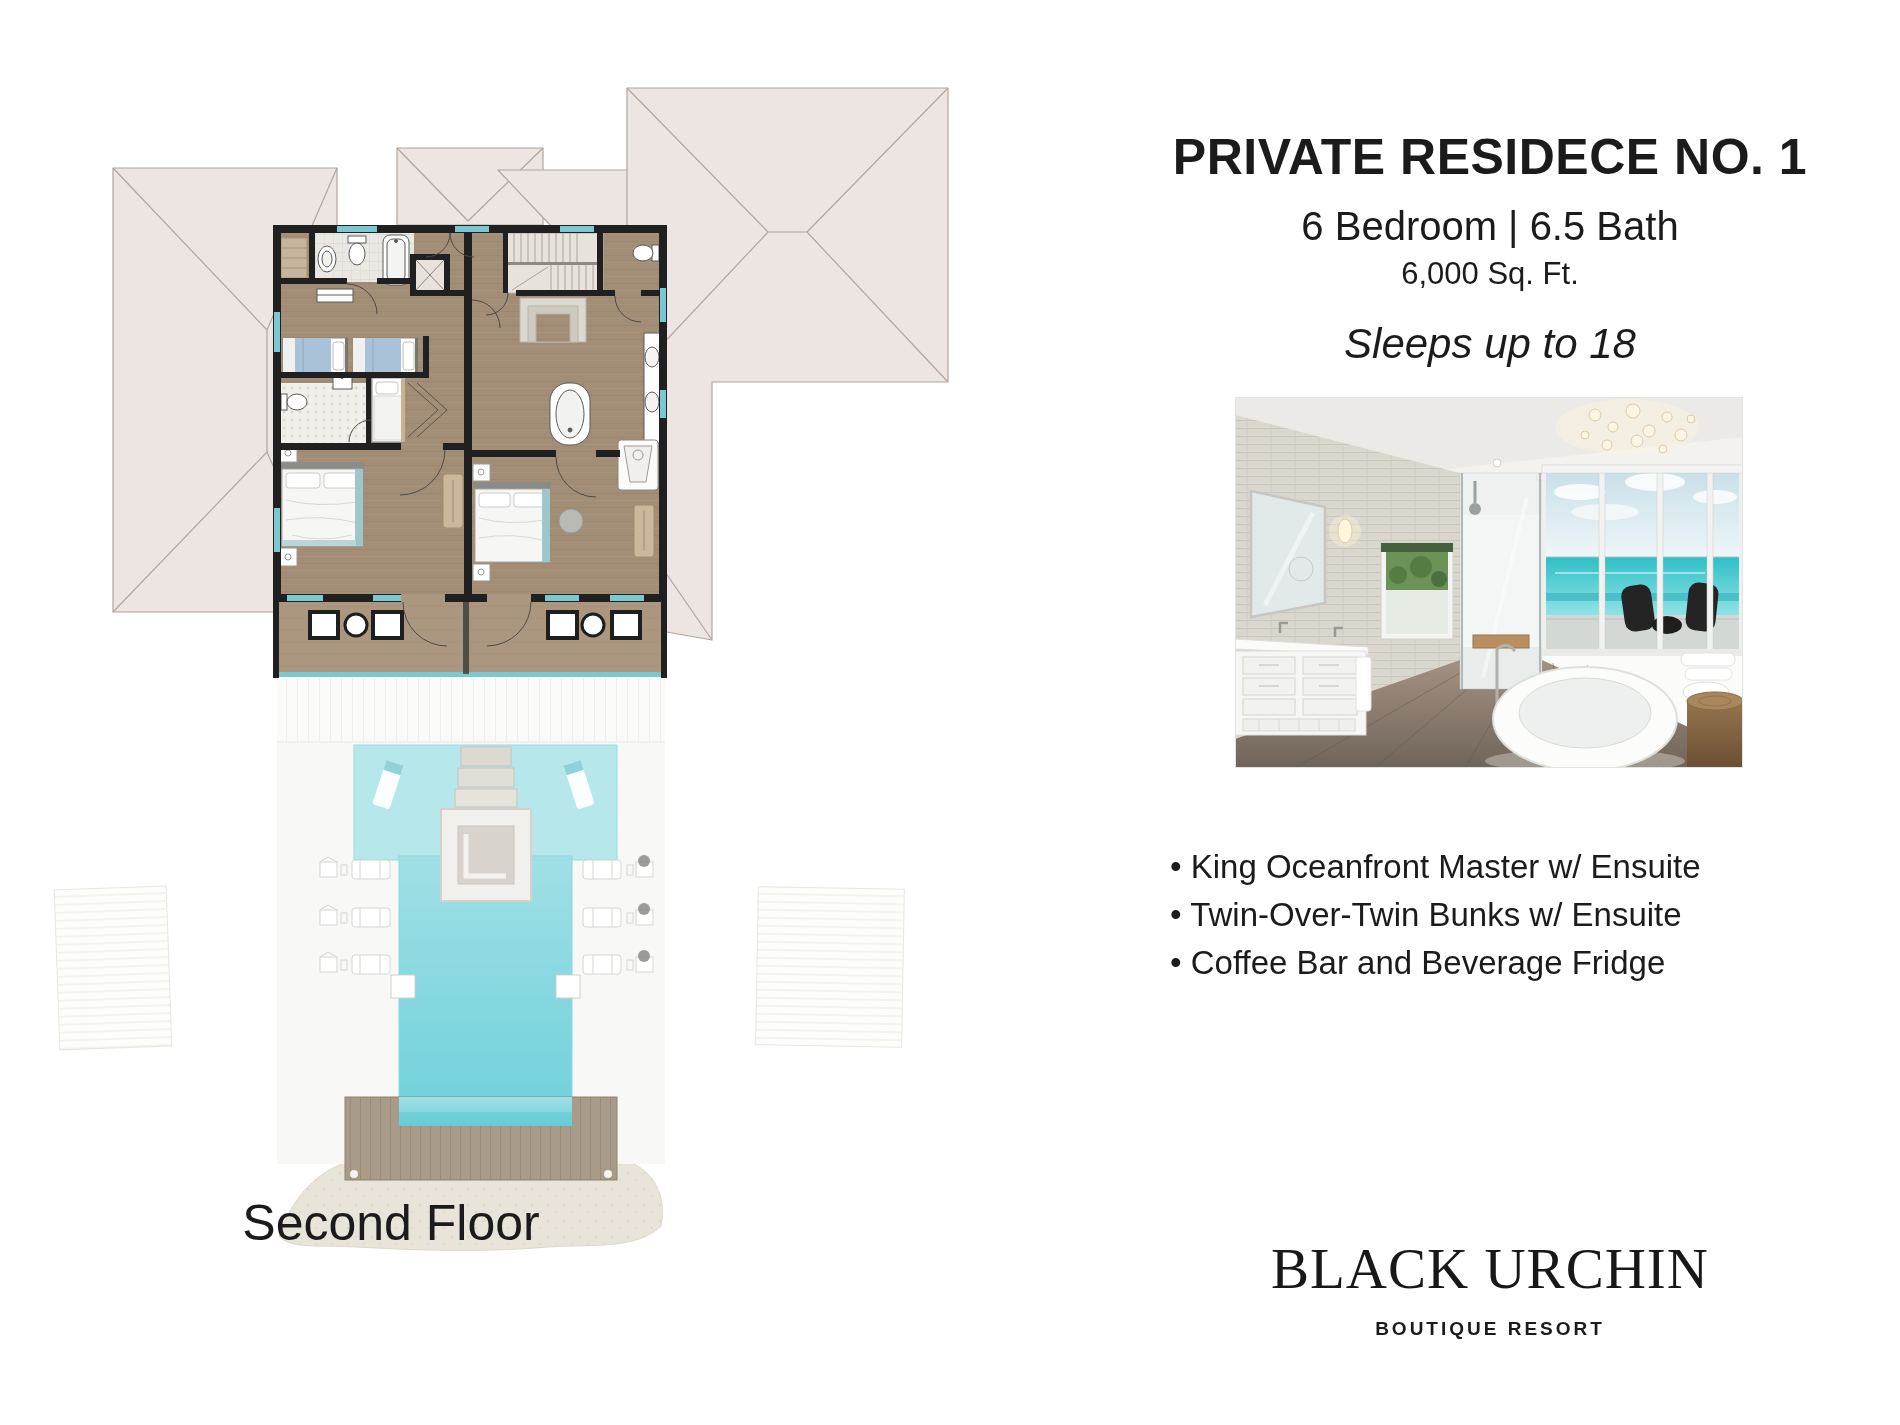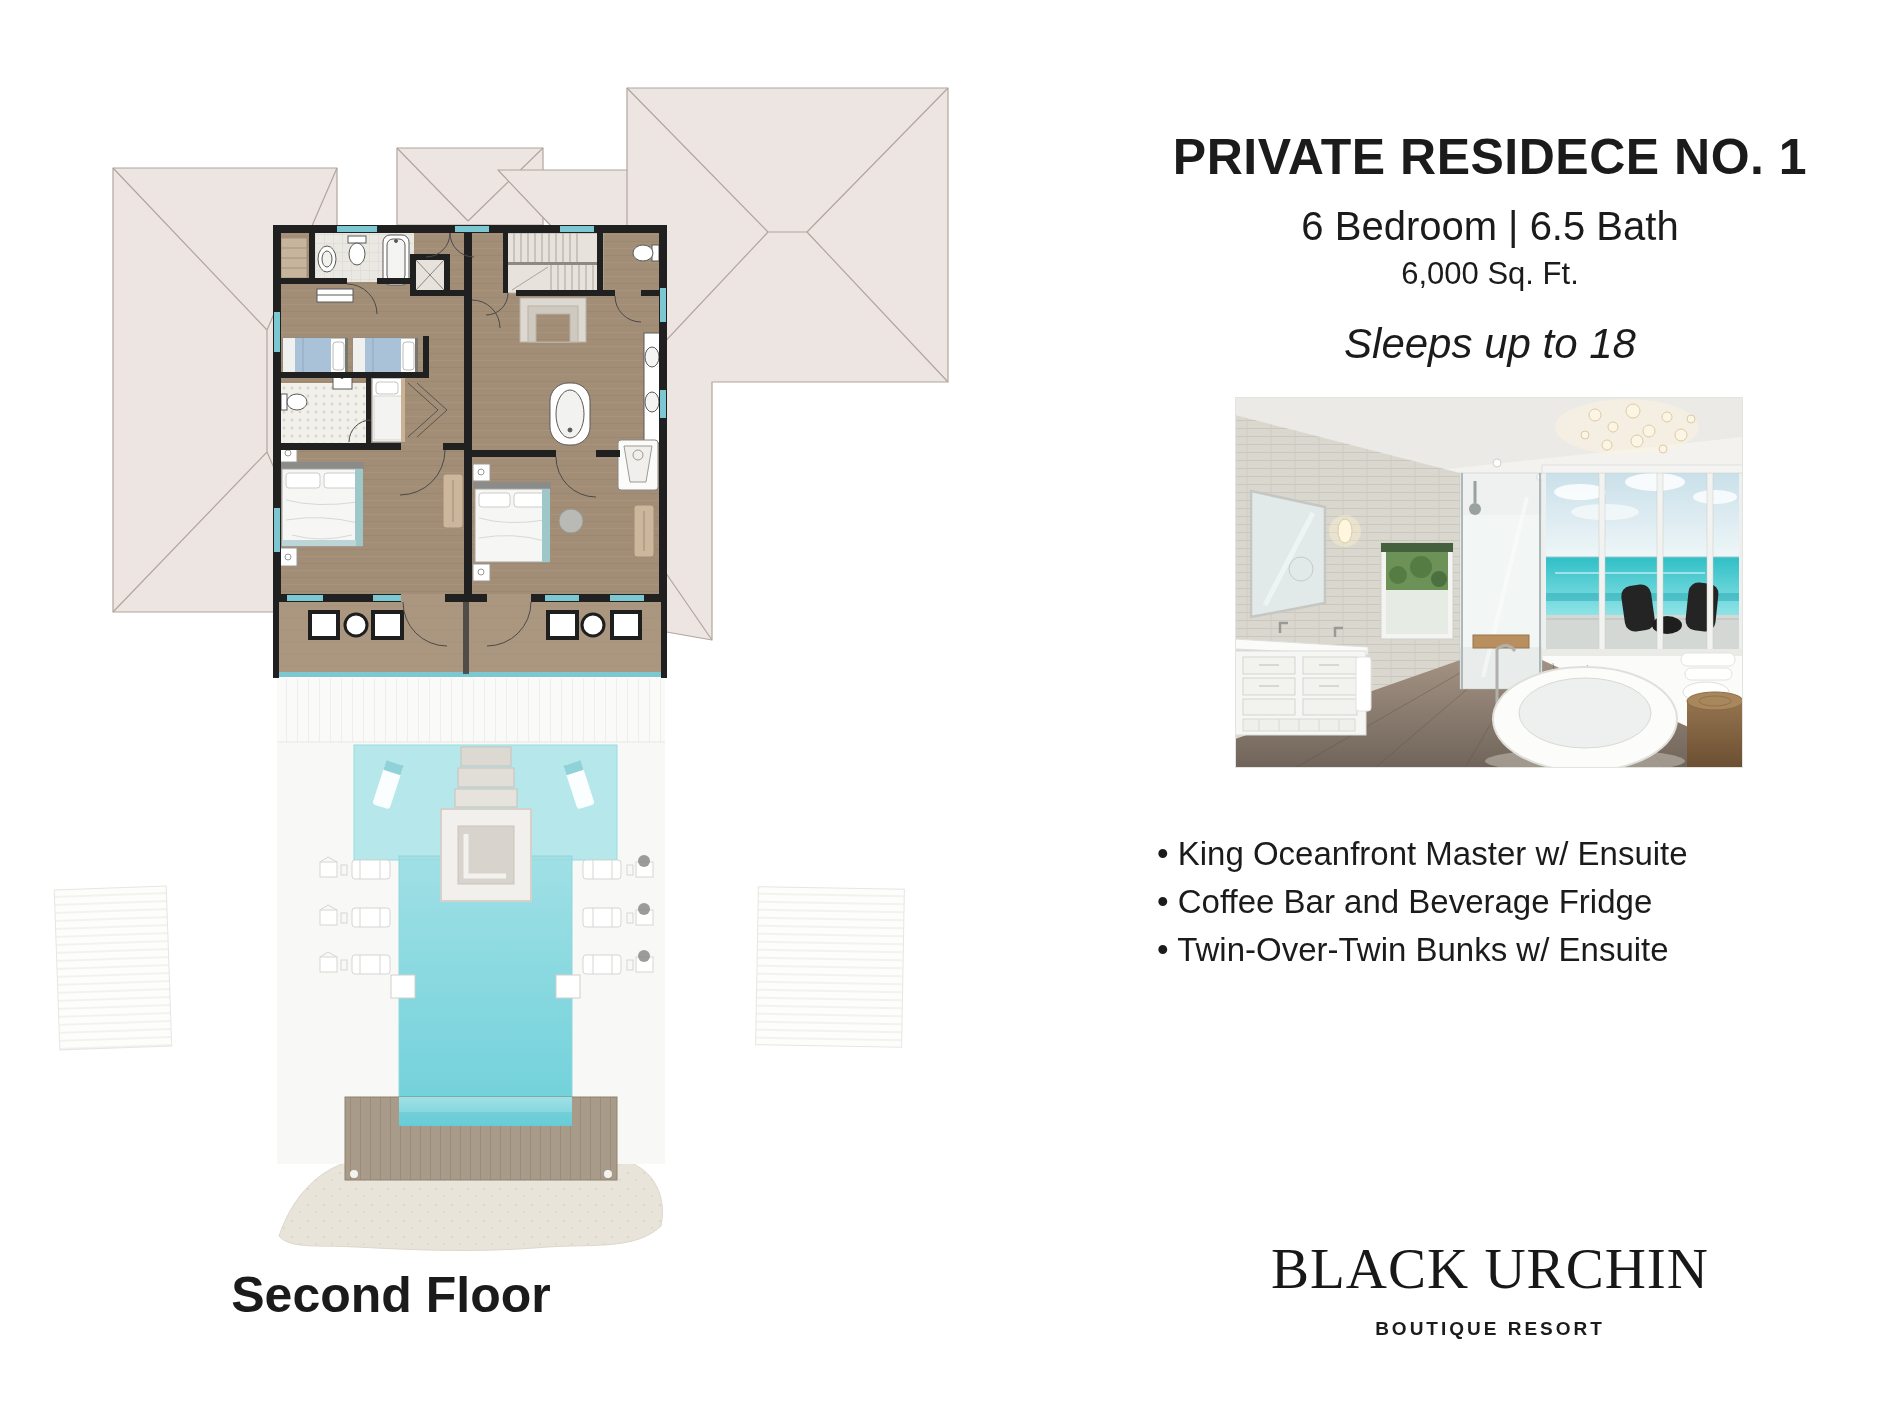--- a/index.html
+++ b/index.html
@@ -5,26 +5,26 @@
   html,body{margin:0;padding:0;background:#fff;}
   .page{position:relative;width:1900px;height:1425px;background:#ffffff;overflow:hidden;
         font-family:"Liberation Sans", sans-serif;color:#1b1b1b;}
   .abs{position:absolute;}
   .col{left:1060px;width:860px;text-align:center;}
   .title{top:128px;font-size:50px;font-weight:600;letter-spacing:.5px;}
   .specs{top:204px;font-size:40px;font-weight:500;}
   .area{top:256px;font-size:31px;font-weight:500;}
   .sleeps{top:320px;font-size:42px;font-style:italic;font-weight:500;}
   .photo-wrap{left:1235px;top:397px;width:508px;height:371px;}
-  .features{left:1153px;top:826px;margin:4px;padding:0;list-style:none;}
+  .features{left:1153px;top:826px;margin:17px;padding:0;list-style:none;}
   .features li{font-size:33px;line-height:48px;font-weight:500;white-space:nowrap;}
   .brand-logo{top:1236px;font-family:"Liberation Serif", serif;font-size:57px;font-weight:400;
               letter-spacing:1px;color:#181818;}
   .brand-tagline{top:1318px;font-size:19px;font-weight:700;letter-spacing:3px;color:#1b1b1b;}
-  .floor-label{left:231px;top:1266px;width:320px;text-align:center;font-size:50px;font-weight:700;}
+  .floor-label{left:231px;top:1194px;width:320px;text-align:center;font-size:50px;font-weight:400;}
   svg{display:block;}
 </style>
 </head>
 <body>
 
 <div class="page">
 
   <svg class="abs" style="left:0;top:0" width="960" height="1425" viewBox="0 0 960 1425">
     <defs>
       <pattern id="wood" width="60" height="14" patternUnits="userSpaceOnUse">
@@ -505,20 +505,20 @@
       <ellipse cx="471" cy="295" rx="23" ry="10" fill="#ffffff" stroke="#deded9"></ellipse>
       <rect x="452" y="304" width="56" height="67" fill="url(#stumpg)"></rect>
       <ellipse cx="480" cy="304" rx="28" ry="9" fill="#a8875d" stroke="#8a6a44"></ellipse>
       <ellipse cx="480" cy="304" rx="16" ry="5" fill="none" stroke="#8a6a44" opacity=".7"></ellipse>
       <rect x="0.5" y="0.5" width="507" height="370" fill="none" stroke="#e3e3e0"></rect>
     </svg>
   </div>
 
   <ul class="abs features">
       <li>• King Oceanfront Master w/ Ensuite</li>
+      <li>• Twin-Over-Twin Bunks w/ Ensuite</li>
       <li>• Coffee Bar and Beverage Fridge</li>
-      <li>• Twin-Over-Twin Bunks w/ Ensuite</li>
     </ul>
 
   <div class="abs col brand-logo">BLACK URCHIN</div>
   <div class="abs col brand-tagline">BOUTIQUE RESORT</div>
 
 </div>
 
 </body></html>

